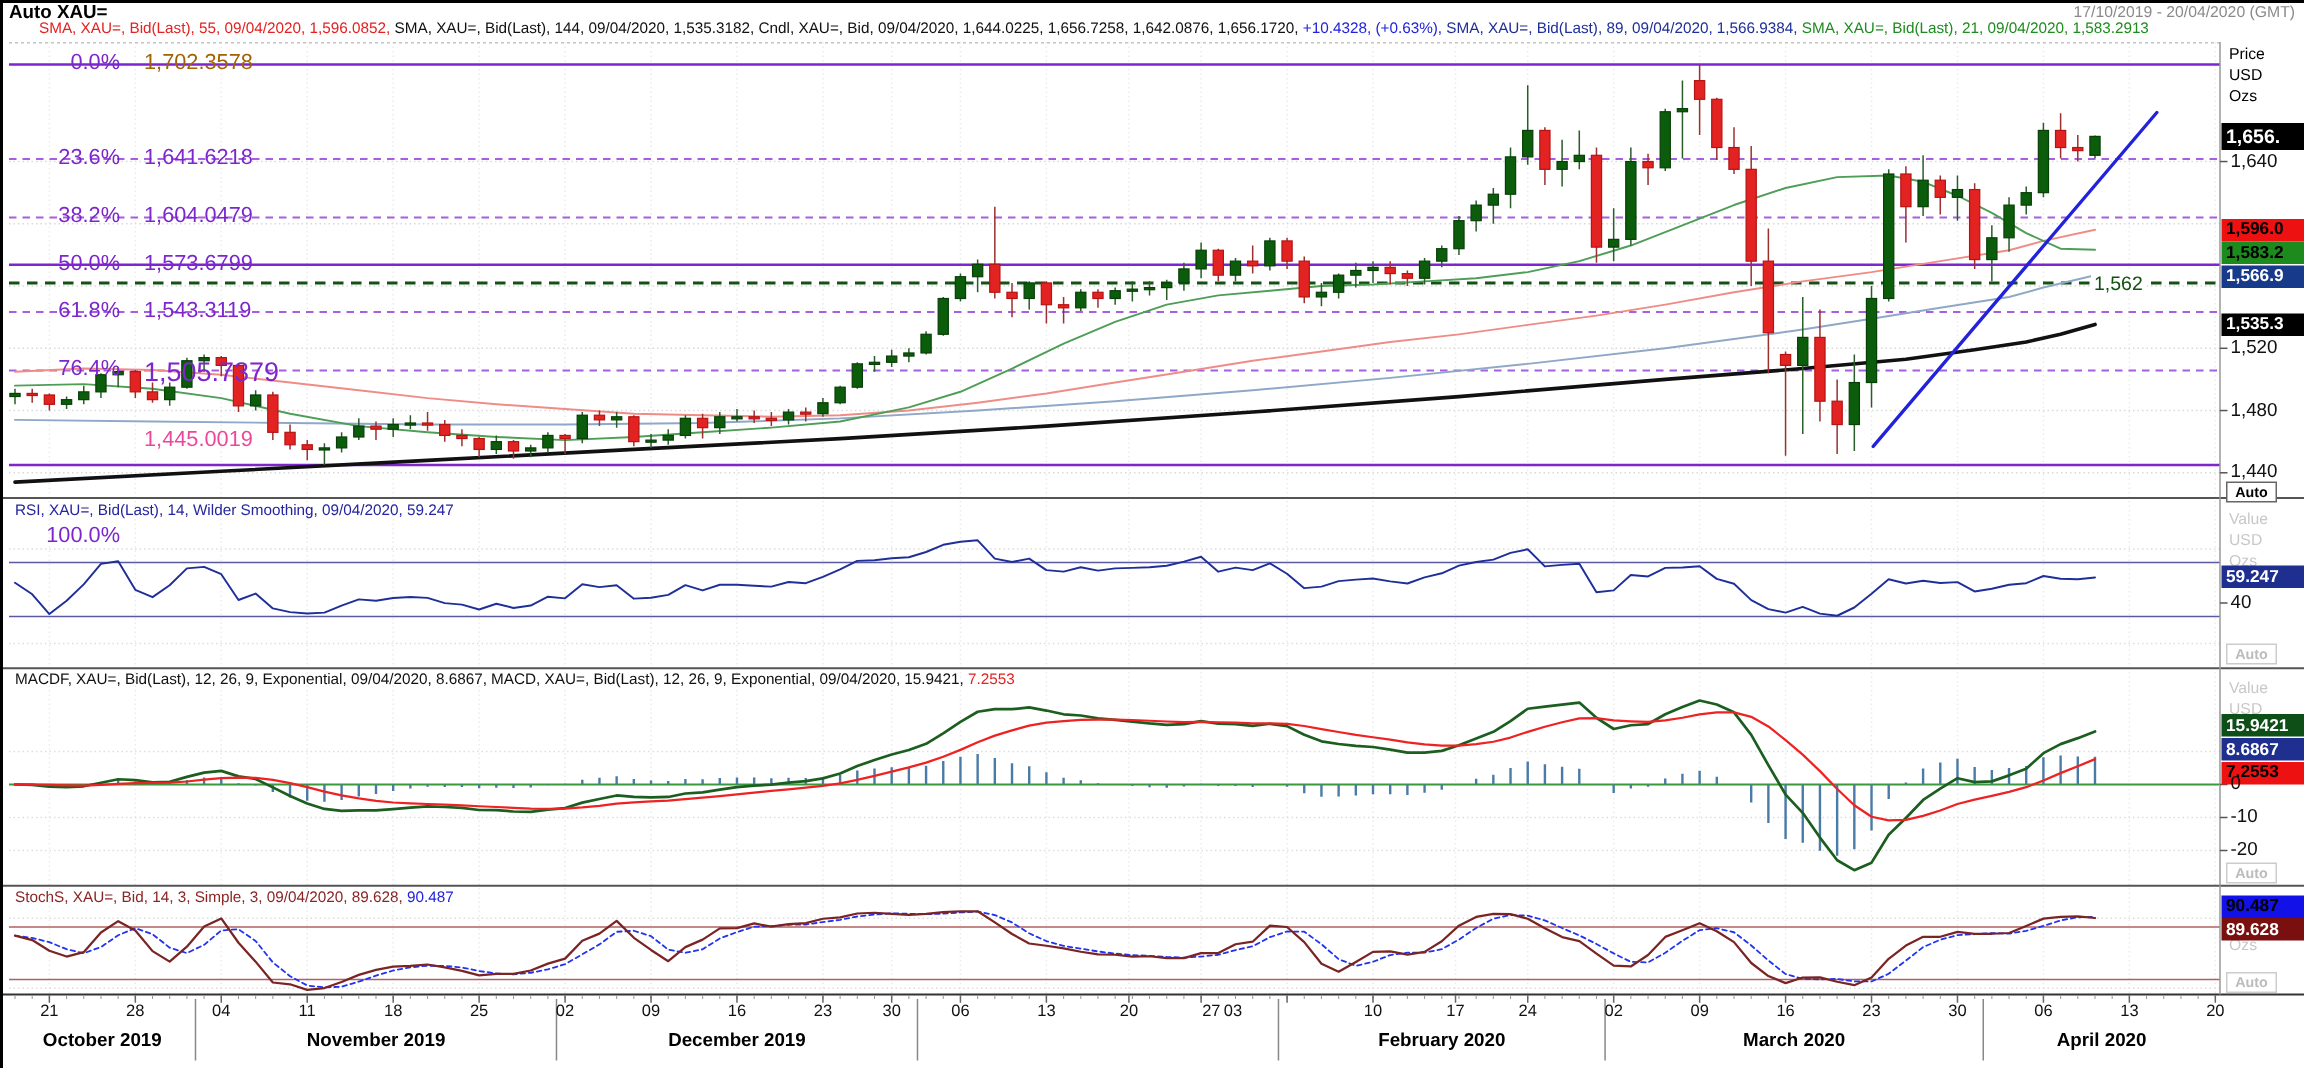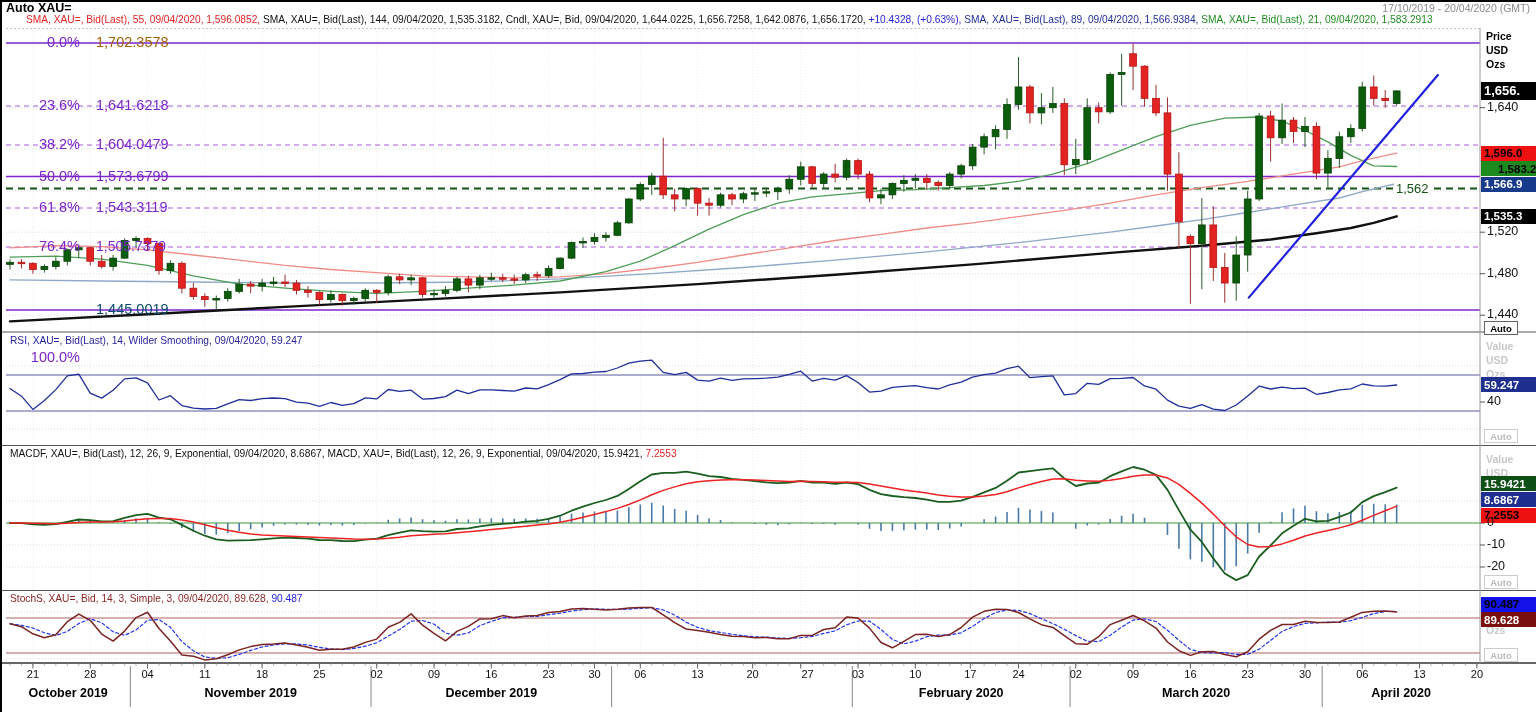--- a/index.html
+++ b/index.html
@@ -5,21 +5,21 @@
   html,body{margin:0;padding:0;background:#fff;}
   body{width:1536px;height:723px;position:relative;overflow:hidden;
        font-family:"Liberation Sans","DejaVu Sans",sans-serif;-webkit-font-smoothing:antialiased;}
   #stage{position:absolute;inset:0;}
   #chart-svg{position:absolute;left:0;top:0;}
   .abs{position:absolute;}
   #title{left:6px;top:1px;font-size:12.5px;font-weight:bold;color:#000;}
   #daterange{right:6px;top:2px;font-size:10.5px;color:#8a8a8a;}
   #legend-row{left:8px;top:14px;font-size:10.2px;white-space:nowrap;margin-left:18px;}
   .hdr{font-size:10.2px;white-space:nowrap;}
-  .unit{font-size:10.5px;font-weight:bold;line-height:14px;}
+  .unit{font-size:10.5px;font-weight:normal;line-height:14px;}
   .daylbl{position:absolute;top:668px;width:26px;margin-left:-13px;text-align:center;font-size:11px;color:#111;}
   .monlbl{position:absolute;top:686px;width:160px;margin-left:-80px;text-align:center;font-size:12.5px;font-weight:bold;color:#000;}
   #top-border{left:0;top:0;width:1536px;height:2px;background:#000;}
   #left-border{left:0;top:0;width:2px;height:712px;background:#000;}
 </style>
 </head>
 <body>
 
 <div id="stage">
   <svg id="chart-svg" width="1536" height="723">
@@ -669,23 +669,23 @@
       <div class="abs" style="left: 96px; top: 34px; font-size: 14.5px; color: #a16207;">1,702.3578</div>
       <div class="abs" style="left: 0px; top: 97px; width: 80px; text-align: right; font-size: 14.5px; color: rgb(125, 38, 205);">23.6%</div>
       <div class="abs" style="left: 96px; top: 97px; font-size: 14.5px; color: rgb(125, 38, 205);">1,641.6218</div>
       <div class="abs" style="left: 0px; top: 136px; width: 80px; text-align: right; font-size: 14.5px; color: rgb(125, 38, 205);">38.2%</div>
       <div class="abs" style="left: 96px; top: 136px; font-size: 14.5px; color: rgb(125, 38, 205);">1,604.0479</div>
       <div class="abs" style="left: 0px; top: 167.5px; width: 80px; text-align: right; font-size: 14.5px; color: rgb(125, 38, 205);">50.0%</div>
       <div class="abs" style="left: 96px; top: 167.5px; font-size: 14.5px; color: rgb(125, 38, 205);">1,573.6799</div>
       <div class="abs" style="left: 0px; top: 199px; width: 80px; text-align: right; font-size: 14.5px; color: rgb(125, 38, 205);">61.8%</div>
       <div class="abs" style="left: 96px; top: 199px; font-size: 14.5px; color: rgb(125, 38, 205);">1,543.3119</div>
       <div class="abs" style="left: 0px; top: 238px; width: 80px; text-align: right; font-size: 14.5px; color: rgb(125, 38, 205);">76.4%</div>
-      <div class="abs" style="left: 96px; top: 238px; font-size: 14px; color: rgb(125, 38, 205);">1,505.7379</div>
+      <div class="abs" style="left: 96px; top: 238px; font-size: 18px; color: rgb(125, 38, 205);">1,505.7379</div>
       <div class="abs" style="left: 0px; top: 301px; width: 80px; text-align: right; font-size: 14.5px; color: rgb(125, 38, 205); margin-top: 48px;">100.0%</div>
-      <div class="abs" style="left: 96px; top: 301px; font-size: 14.5px; color: #0c4a6e;">1,445.0019</div>
+      <div class="abs" style="left: 96px; top: 285px; font-size: 14.5px; color: #ec4899;">1,445.0019</div>
       <div class="abs" style="left: 1394px; top: 180.6px; font-size: 13px; color: rgb(20, 82, 20); background: rgb(255, 255, 255); padding: 0px 2px;">1,562</div>
       <div class="abs hdr" style="left: 10px; top: 335px;"><span style="color: rgb(37, 37, 160);">RSI, XAU=, Bid(Last),  14, Wilder Smoothing, 09/04/2020, 59.247</span></div>
       <div class="abs hdr" style="left: 10px; top: 448px;"><span style="color: rgb(17, 17, 17);">MACDF, XAU=, Bid(Last),  12, 26, 9, Exponential, 09/04/2020, 8.6867, MACD, XAU=, Bid(Last),  12, 26, 9, Exponential, 09/04/2020, 15.9421, </span><span style="color: rgb(227, 34, 34);">7.2553</span></div>
       <div class="abs hdr" style="left: 10px; top: 592.5px;"><span style="color: rgb(139, 37, 37);">StochS, XAU=, Bid,  14, 3, Simple, 3, 09/04/2020, 89.628, </span><span style="color: rgb(34, 34, 221);">90.487</span></div>
       <div class="abs unit" style="left: 1486px; top: 29px; color: rgb(0, 0, 0);">
         <div>Price</div>
         <div>USD</div>
         <div>Ozs</div>
       </div>
       <div class="abs unit" style="left: 1486px; top: 339px; color: rgb(200, 200, 200);">
@@ -695,21 +695,21 @@
       </div>
       <div class="abs unit" style="left: 1486px; top: 452px; color: rgb(200, 200, 200);">
         <div>Value</div>
         <div>USD</div>
       </div>
       <div class="abs unit" style="left: 1486px; top: 623px; color: rgb(200, 200, 200);">
         <div>Ozs</div>
       </div>
       <div class="abs" style="left: 1481px; top: 81.9px; width: 55px; height: 18px; background: rgb(0, 0, 0); color: rgb(255, 255, 255); font-size: 13px; font-weight: bold; display: flex; align-items: center; padding-left: 3px; box-sizing: border-box;">1,656.</div>
       <div class="abs" style="left: 1481px; top: 145.8px; width: 55px; height: 15px; background: rgb(238, 17, 17); color: rgb(0, 0, 0); font-size: 11.5px; font-weight: bold; display: flex; align-items: center; padding-left: 3px; box-sizing: border-box;">1,596.0</div>
-      <div class="abs" style="left: 1481px; top: 161.3px; width: 55px; height: 15px; background: rgb(29, 138, 29); color: rgb(0, 0, 0); font-size: 11.5px; font-weight: bold; display: flex; align-items: center; padding-left: 17px; box-sizing: border-box;">1,583.2</div>
+      <div class="abs" style="left: 1481px; top: 161.3px; width: 55px; height: 15px; background: rgb(29, 138, 29); color: rgb(0, 0, 0); font-size: 11.5px; font-weight: bold; display: flex; align-items: center; padding-left: 3px; box-sizing: border-box;">1,583.2</div>
       <div class="abs" style="left: 1481px; top: 176.8px; width: 55px; height: 15px; background: rgb(23, 58, 138); color: rgb(255, 255, 255); font-size: 11.5px; font-weight: bold; display: flex; align-items: center; padding-left: 3px; box-sizing: border-box;">1,566.9</div>
       <div class="abs" style="left: 1481px; top: 208.8px; width: 55px; height: 15px; background: rgb(0, 0, 0); color: rgb(255, 255, 255); font-size: 11.5px; font-weight: bold; display: flex; align-items: center; padding-left: 3px; box-sizing: border-box;">1,535.3</div>
       <div class="abs" style="left: 1481px; top: 377.2px; width: 55px; height: 15px; background: rgb(31, 47, 143); color: rgb(255, 255, 255); font-size: 11.5px; font-weight: bold; display: flex; align-items: center; padding-left: 3px; box-sizing: border-box;">59.247</div>
       <div class="abs" style="left: 1481px; top: 476.3px; width: 55px; height: 15px; background: rgb(13, 79, 23); color: rgb(255, 255, 255); font-size: 11.5px; font-weight: bold; display: flex; align-items: center; padding-left: 3px; box-sizing: border-box;">15.9421</div>
       <div class="abs" style="left: 1481px; top: 492.3px; width: 55px; height: 15px; background: rgb(31, 47, 143); color: rgb(255, 255, 255); font-size: 11.5px; font-weight: bold; display: flex; align-items: center; padding-left: 3px; box-sizing: border-box;">8.6867</div>
       <div class="abs" style="left: 1481px; top: 507.8px; width: 55px; height: 15px; background: rgb(238, 17, 17); color: rgb(0, 0, 0); font-size: 11.5px; font-weight: bold; display: flex; align-items: center; padding-left: 3px; box-sizing: border-box;">7.2553</div>
       <div class="abs" style="left: 1481px; top: 596.9px; width: 55px; height: 15px; background: rgb(18, 18, 232); color: rgb(0, 0, 0); font-size: 11.5px; font-weight: bold; display: flex; align-items: center; padding-left: 3px; box-sizing: border-box;">90.487</div>
       <div class="abs" style="left: 1481px; top: 612.4px; width: 55px; height: 15px; background: rgb(122, 15, 15); color: rgb(255, 255, 255); font-size: 11.5px; font-weight: bold; display: flex; align-items: center; padding-left: 3px; box-sizing: border-box;">89.628</div>
       <div class="abs" style="left: 1487px; top: 99.7px; font-size: 12.5px; color: rgb(17, 17, 17);">1,640</div>
       <div class="abs" style="left: 1487px; top: 224.2px; font-size: 12.5px; color: rgb(17, 17, 17);">1,520</div>
@@ -731,21 +731,21 @@
       <div class="abs daylbl" style="left: 319.4px;">25</div>
       <div class="abs daylbl" style="left: 376.7px;">02</div>
       <div class="abs daylbl" style="left: 434px;">09</div>
       <div class="abs daylbl" style="left: 491.3px;">16</div>
       <div class="abs daylbl" style="left: 548.6px;">23</div>
       <div class="abs daylbl" style="left: 594.5px;">30</div>
       <div class="abs daylbl" style="left: 640.3px;">06</div>
       <div class="abs daylbl" style="left: 697.6px;">13</div>
       <div class="abs daylbl" style="left: 752.6px;">20</div>
       <div class="abs daylbl" style="left: 800.7px; text-align: right;">27</div>
-      <div class="abs daylbl" style="left: 858px;">03</div>
+      <div class="abs daylbl" style="left: 822px;">03</div>
       <div class="abs daylbl" style="left: 915.3px;">10</div>
       <div class="abs daylbl" style="left: 970.3px;">17</div>
       <div class="abs daylbl" style="left: 1018.5px;">24</div>
       <div class="abs daylbl" style="left: 1075.8px;">02</div>
       <div class="abs daylbl" style="left: 1133.1px;">09</div>
       <div class="abs daylbl" style="left: 1190.4px;">16</div>
       <div class="abs daylbl" style="left: 1247.7px;">23</div>
       <div class="abs daylbl" style="left: 1305px;">30</div>
       <div class="abs daylbl" style="left: 1362.3px;">06</div>
       <div class="abs daylbl" style="left: 1419.6px;">13</div>

